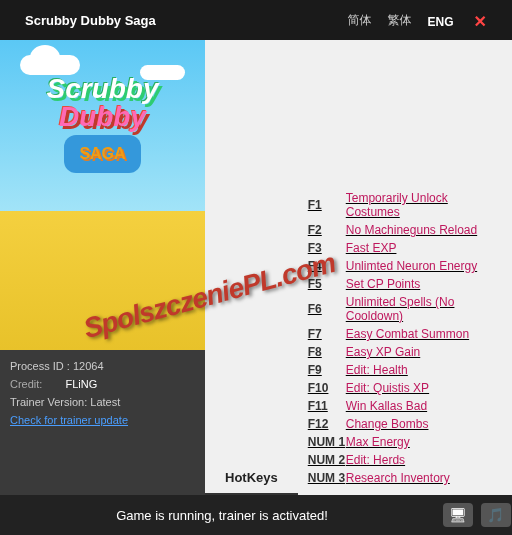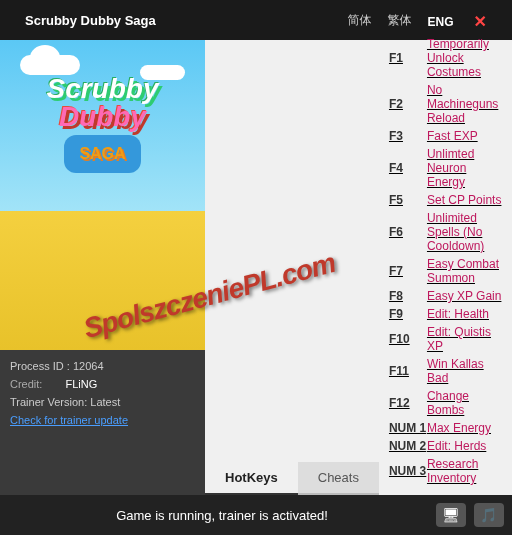--- a/index.html
+++ b/index.html
@@ -242,21 +242,21 @@
       letter-spacing: -1px;
     }
 
     
     .status-bar {
       height: 40px;
       background: #222;
       display: flex;
       align-items: center;
       justify-content: center;
-      padding: 0 8px;
+      padding: 0 1px;
       position: relative;
     }
     .status-text {
       color: #fff;
       font-size: 13px;
       text-align: center;
       flex: 1;
     }
     .status-icons {
       display: flex;
@@ -313,21 +313,20 @@
         <span style="color:#fff; margin-left:20px;">FLiNG</span>
       </div>
       <div class="info-row">Trainer Version: Latest</div>
       <div class="info-link">Check for trainer update</div>
     </div>
   </div>
 
   <div class="right-panel">
     <div class="tabs">
       <div class="tab active">HotKeys</div>
-      <div class="tab">Cheats</div>
     </div>
     <div class="hotkeys-list">
     <div class="hotkey-row">
           <span class="hotkey-key">F1</span>
           <span class="hotkey-desc">Temporarily Unlock Costumes</span>
         </div>
         <div class="hotkey-row">
           <span class="hotkey-key">F2</span>
           <span class="hotkey-desc">No Machineguns Reload</span>
         </div>

